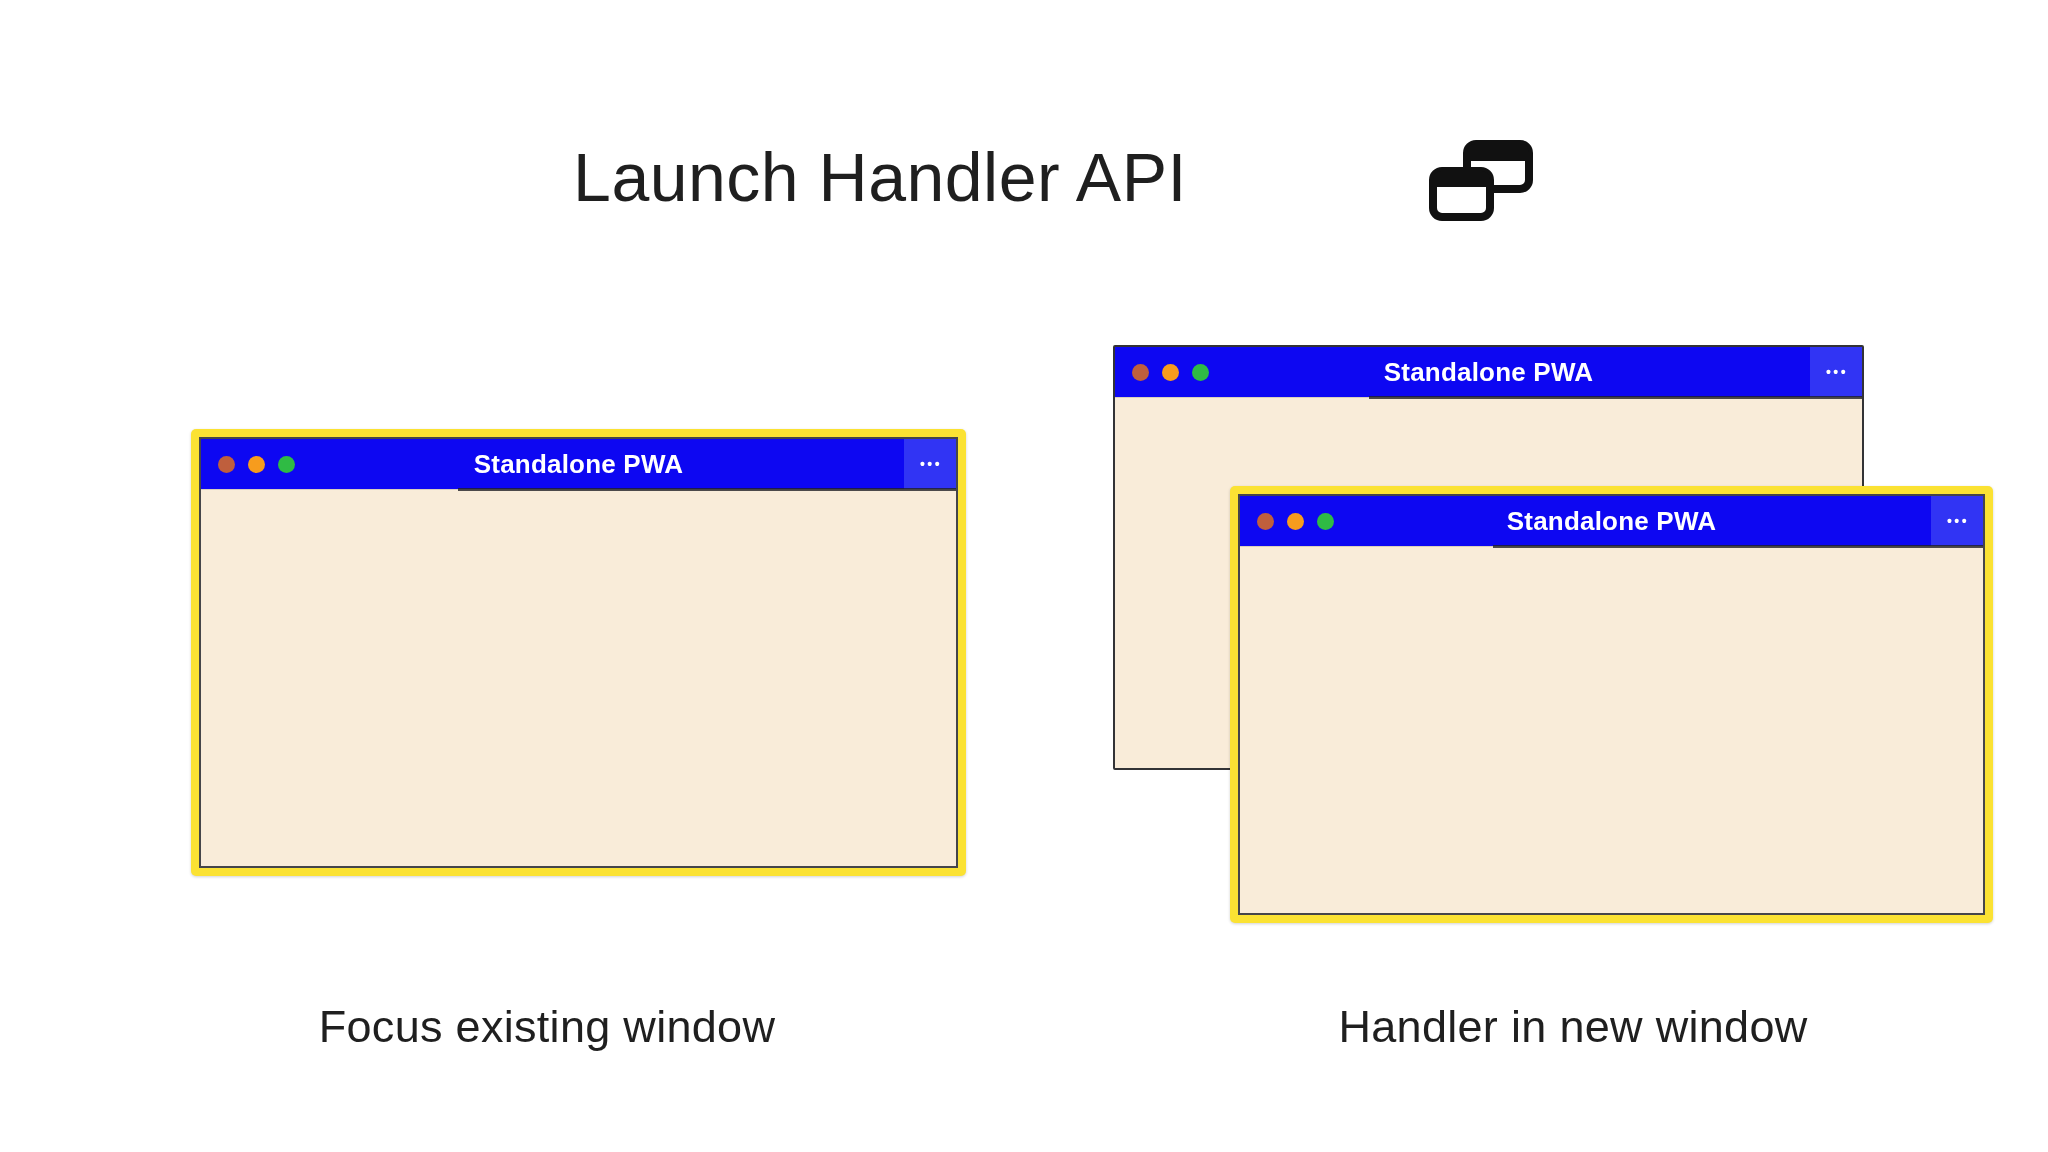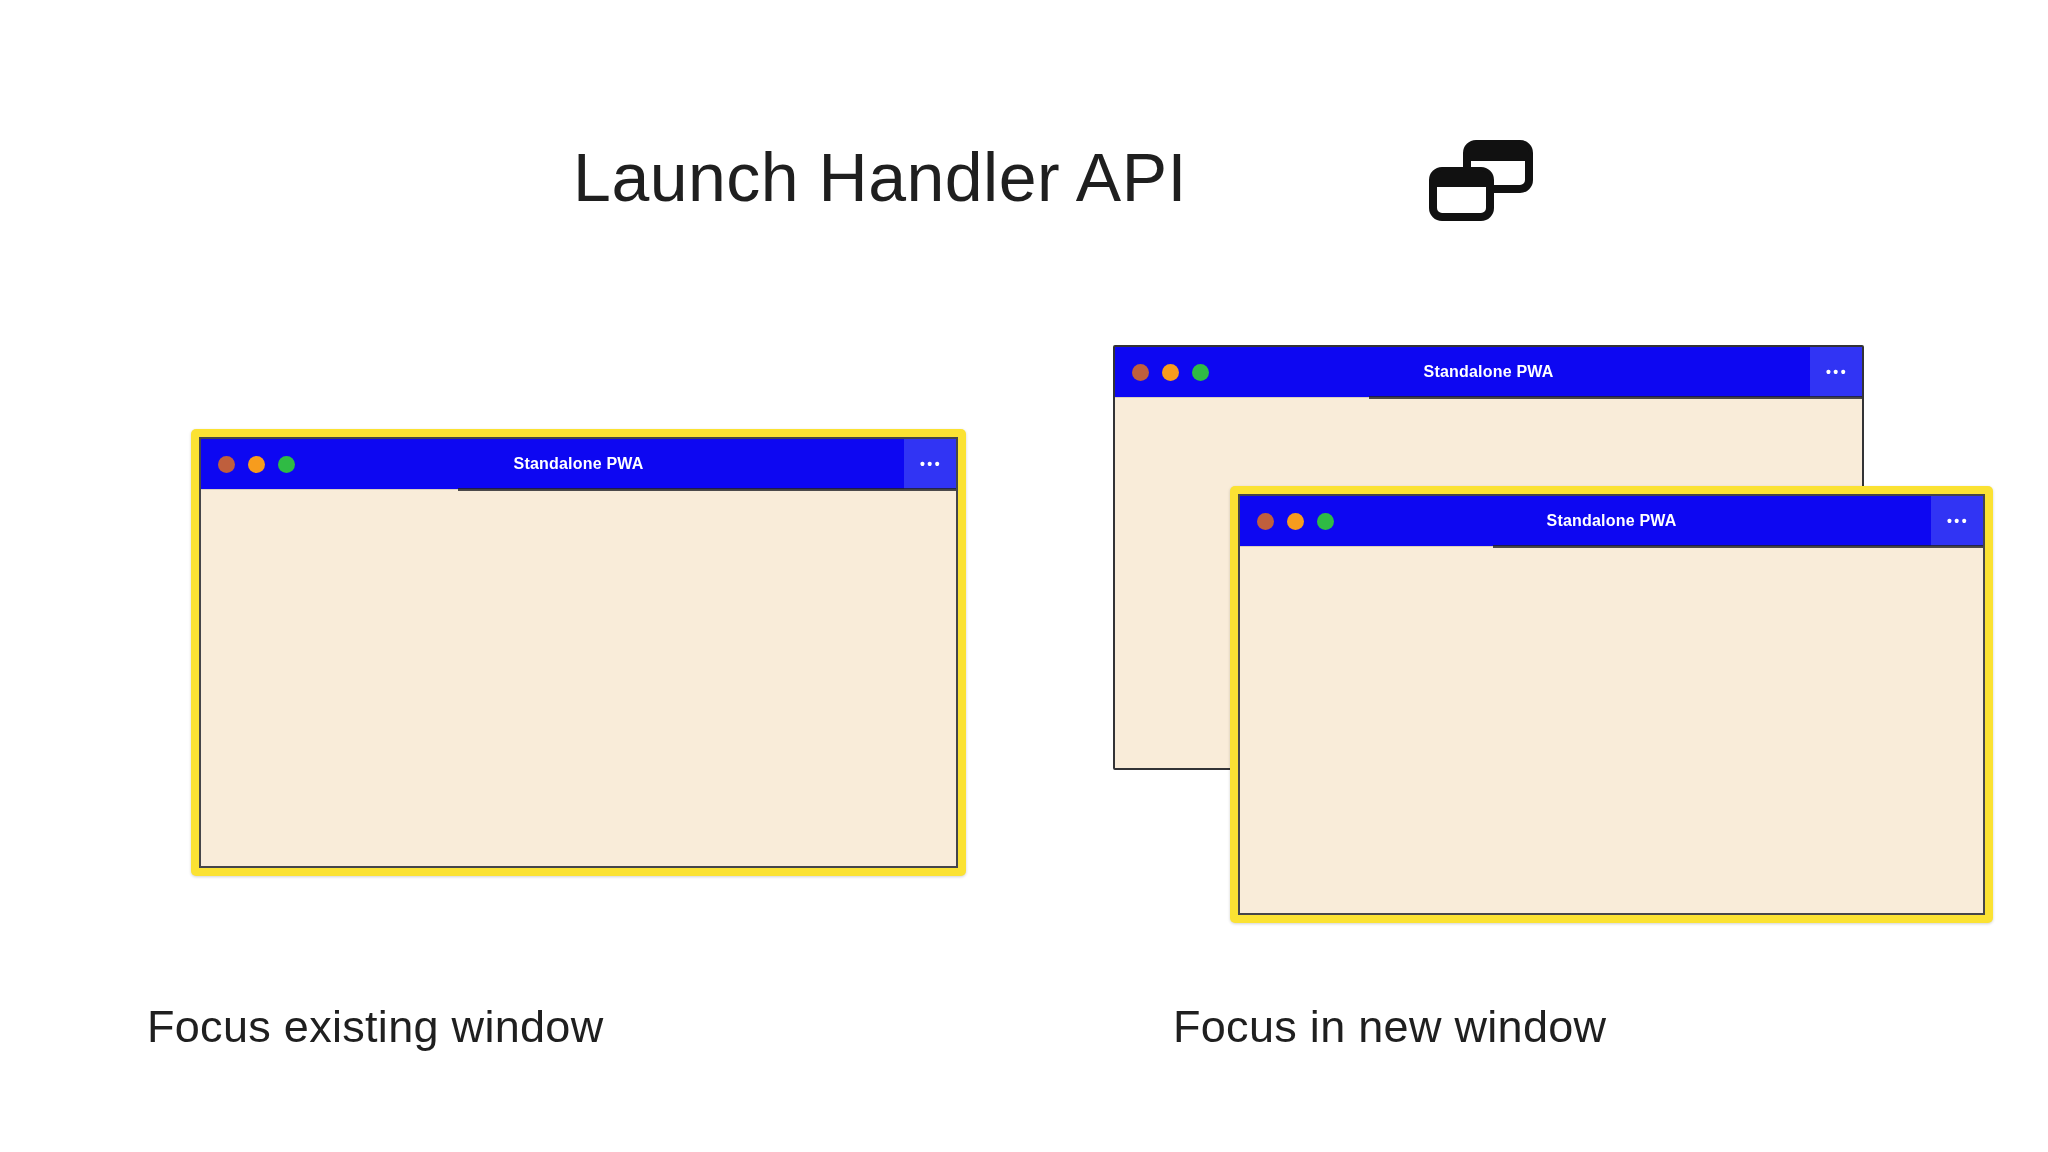--- a/index.html
+++ b/index.html
@@ -49,34 +49,34 @@
   .titlebar::after{ 
     content:"";position:absolute;left:34%;right:0;bottom:-2px;height:3px;
     background:rgba(32,32,38,.8);pointer-events:none;
   }
   .lights{position:absolute;left:17px;top:0;bottom:0;display:flex;align-items:center;gap:13px;}
   .light{width:17px;height:17px;border-radius:50%;display:block;}
   .light.red{background:var(--traffic-red);}
   .light.orange{background:var(--traffic-orange);}
   .light.green{background:var(--traffic-green);}
   .win-title{
-    color:#fff;font-size:16px;font-weight:700;letter-spacing:.2px;
+    color:#fff;font-size:26px;font-weight:700;letter-spacing:.2px;
     text-align:center;max-width:70%;white-space:nowrap;
   }
   .menu{
     position:absolute;right:0;top:0;bottom:0;width:52px;
     background:var(--menu-blue);color:#fff;
     display:flex;align-items:center;justify-content:center;
     font-size:14px;letter-spacing:2.5px;font-weight:700;line-height:1;
     padding-left:2px;cursor:default;
   }
   .win-body{flex:1 1 auto;border-top:1px solid rgba(0,0,0,.12);}
   
   .caption{
-    position:absolute;width:800px;text-align:left;
+    position:absolute;width:800px;text-align:center;
     font-size:45px;font-weight:400;color:var(--text-black);letter-spacing:.3px;
   }
   
   #win-left   {left:191px;top:429px;width:775px;height:447px;}
   #win-back   {left:1113px;top:345px;width:751px;height:425px;z-index:1;}
   #win-front  {left:1230px;top:486px;width:763px;height:437px;z-index:3;}
   #cap-left   {left:147px;top:956px;}
   #cap-right  {left:1173px;top:956px;}
 </style>
 </head>
@@ -130,13 +130,13 @@
         <span class="light red"></span>
         <span class="light orange"></span>
         <span class="light green"></span>
       </div>
       <span class="win-title">Standalone PWA</span>
       <div class="menu">•••</div>
     </div>
     <div class="win-body"></div>
   </div>
 </div>
-<p class="caption" id="cap-right">Focus in new window</p>
+<p class="caption" id="cap-right">Handler in new window</p>
 
 </body></html>

